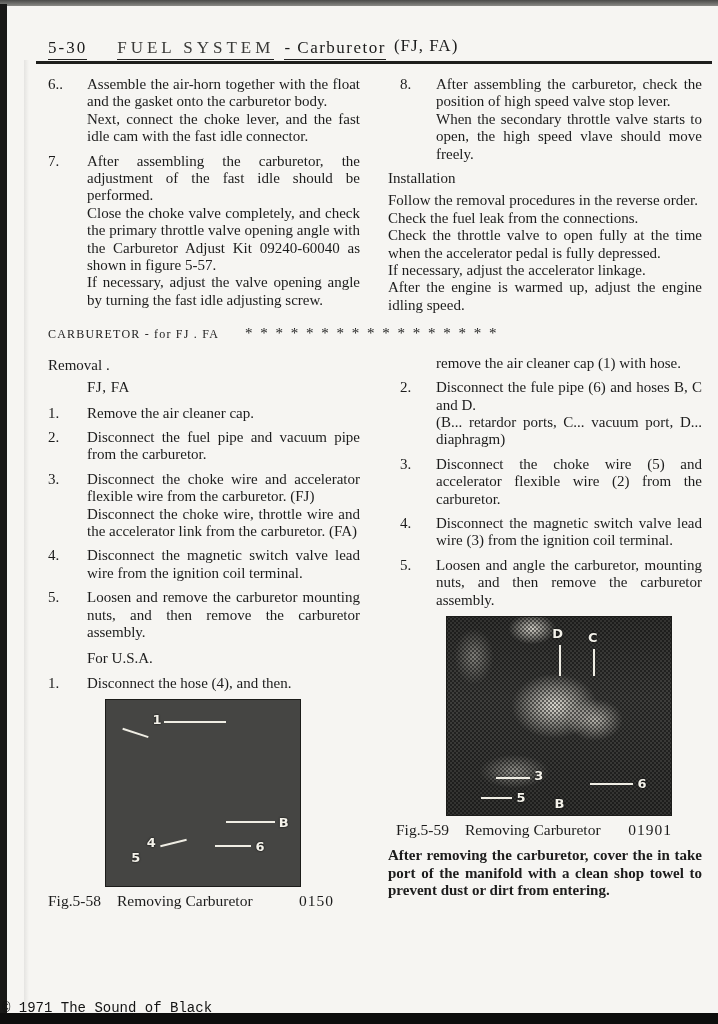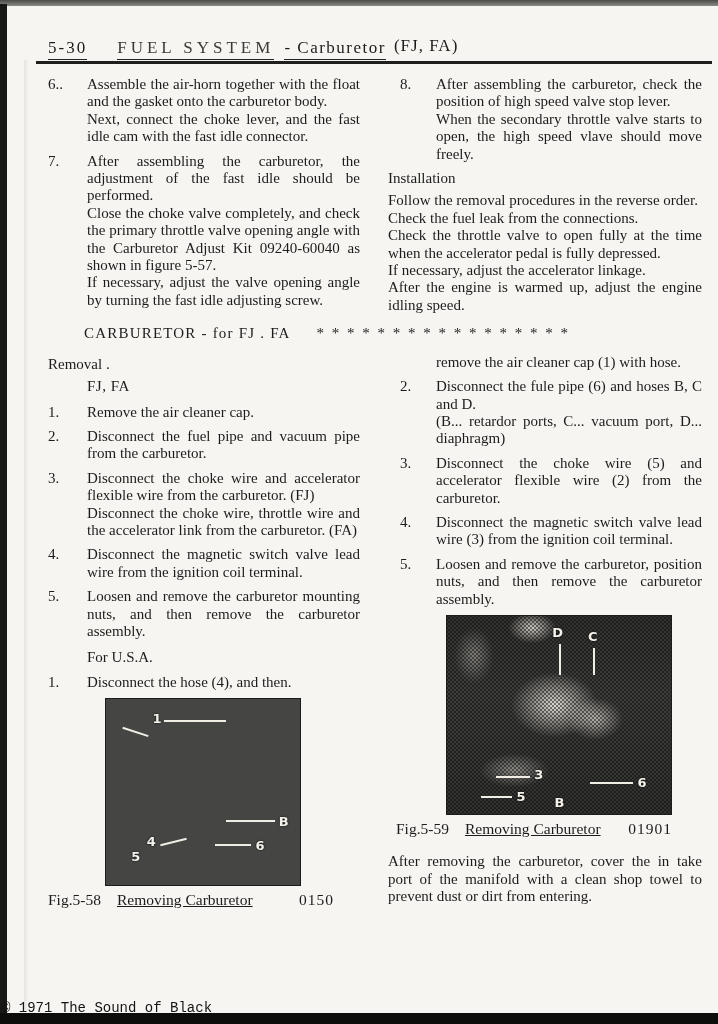--- a/index.html
+++ b/index.html
@@ -29,21 +29,21 @@
   .colL{width:312px;}
   .colR{width:314px;}
   .jp{text-align:justify;margin:0;}
   .item{display:flex;margin-bottom:7px;}
   .item .num{flex:none;width:39px;}
   .item .body{flex:1;}
   .rindent{margin-left:12px;}
   .rnum{flex:none;width:36px;}
 
   .sec-heading{display:flex;align-items:baseline;margin:9px 0 11px 0;}
-  .sec-heading .t{font-size:15px;letter-spacing:1.2px;margin-left:36px;}
+  .sec-heading .t{font-size:12px;letter-spacing:1.2px;}
   .sec-heading .ast{margin-left:26px;letter-spacing:2px;font-size:15px;}
 
   .plain-heading{margin:2px 0 5px 0;}
   .models-line{margin:0 0 8px 39px;letter-spacing:0.5px;}
   .usa-heading{margin:9px 0 7px 39px;}
 
   
   .photo{position:relative;border:1px solid #1c1c1a;}
   .photo58{
     width:194px;height:186px;margin:5px 0 0 57px;
@@ -75,26 +75,26 @@
       radial-gradient(ellipse 50px 24px at 30% 78%, rgba(206,204,196,0.6), rgba(206,204,196,0) 70%),
       linear-gradient(180deg,#323230 0%,#3e3e3c 40%,#323230 100%);
     background-size:4px 4px,4px 4px,auto,auto,auto,auto,auto,100% 100%;
     background-position:0 0,2px 2px,0 0,0 0,0 0,0 0,0 0,0 0;
     background-repeat:repeat,repeat,no-repeat,no-repeat,no-repeat,no-repeat,no-repeat,no-repeat;
   }
   .callout{position:absolute;color:#f4f2ea;font-size:13px;font-weight:bold;font-family:"DejaVu Sans",sans-serif;text-shadow:0 0 2px #000;}
   .cline{position:absolute;background:#efede4;height:2px;}
 
   .caption{display:flex;align-items:baseline;margin-top:5px;font-size:15.5px;}
-  .caption .ct{margin-left:16px;text-decoration:underline;}
+  .caption .ct{margin-left:16px;}
   .caption .cc{margin-left:auto;margin-right:14px;letter-spacing:1px;}
   .cap58{width:300px;margin-left:0;}
   .cap59{width:290px;margin-left:8px;}
 
-  .after-par{margin-top:16px;}
+  .after-par{margin-top:9px;font-weight:bold;}
 
   .watermark{
     position:absolute;left:2px;top:1000px;
     font-family:Liberation Mono, monospace;
     font-size:14px;letter-spacing:0px;color:#141414;white-space:nowrap;
   }
 </style>
 </head>
 <body>
 
@@ -236,21 +236,21 @@
         </div>
         <div class="item rindent">
           <span class="rnum">4.</span>
           <div class="body">
               <p class="jp">Disconnect the magnetic switch valve lead wire (3) from the ignition coil terminal.</p>
             </div>
         </div>
         <div class="item rindent">
           <span class="rnum">5.</span>
           <div class="body">
-              <p class="jp">Loosen and remove the carburetor, position nuts, and then remove the carburetor assembly.</p>
+              <p class="jp">Loosen and angle the carburetor, mounting nuts, and then remove the carburetor assembly.</p>
             </div>
         </div>
 
         <div class="photo photo59">
           <span class="callout" style="left:47%;top:4%;">D</span>
           <div class="cline" style="left:50%;top:14%;width:2px;height:16%;"></div>
           <span class="callout" style="left:63%;top:6%;">C</span>
           <div class="cline" style="left:65%;top:16%;width:2px;height:14%;"></div>
           <span class="callout" style="left:39%;top:76%;">3</span>
           <div class="cline" style="left:22%;top:81%;width:15%;"></div>

